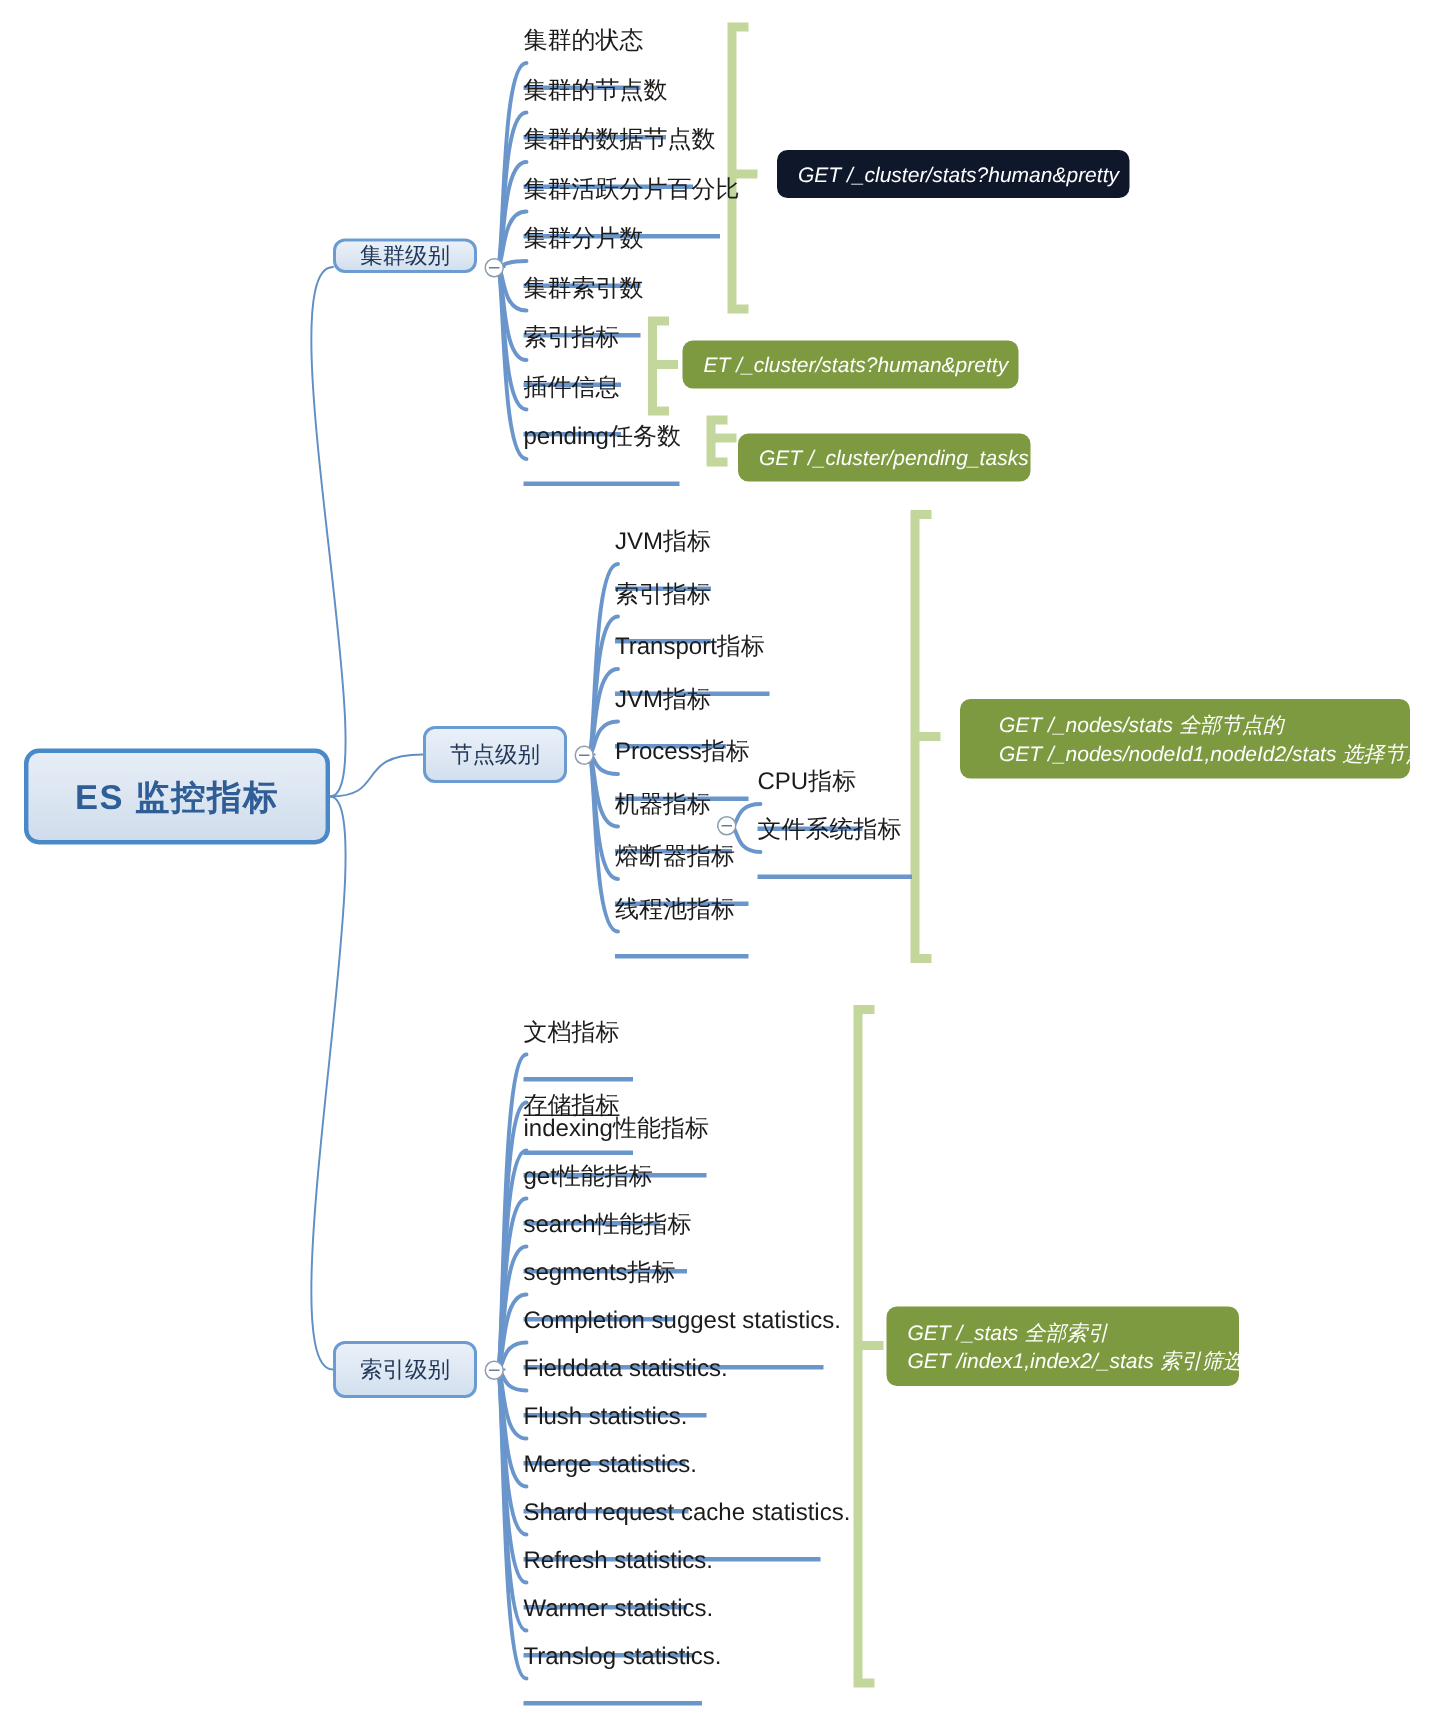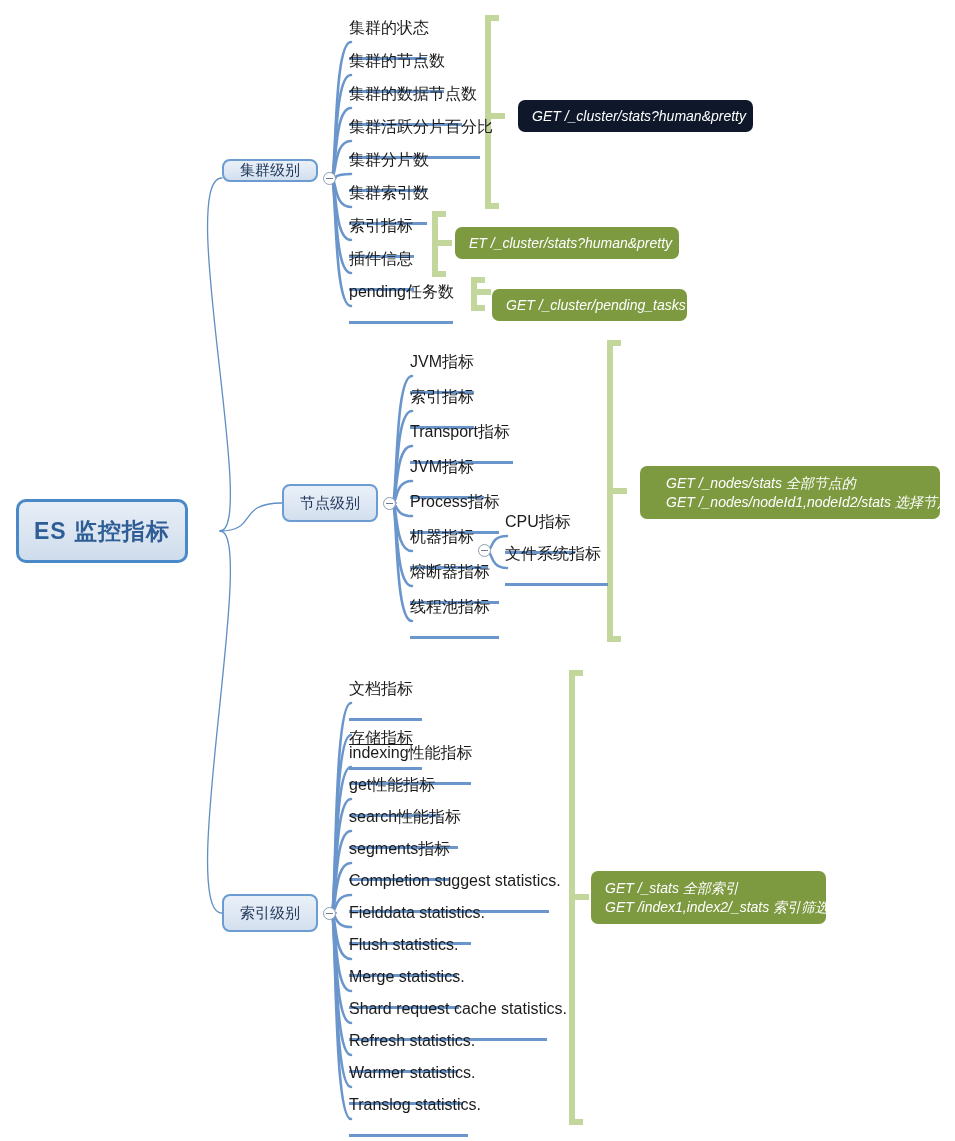--- a/index.html
+++ b/index.html
@@ -159,21 +159,21 @@
       <path d="M446,214 L435,214 L435,274 L446,274" fill="none" stroke="#c3d69b" stroke-width="6" stroke-linecap="butt"></path>
       <path d="M435,243 L452,243" fill="none" stroke="#c3d69b" stroke-width="6" stroke-linecap="butt"></path>
       <path d="M485,280 L474,280 L474,308 L485,308" fill="none" stroke="#c3d69b" stroke-width="6" stroke-linecap="butt"></path>
       <path d="M474,292 L491,292" fill="none" stroke="#c3d69b" stroke-width="6" stroke-linecap="butt"></path>
       <path d="M621,343 L610,343 L610,639 L621,639" fill="none" stroke="#c3d69b" stroke-width="6" stroke-linecap="butt"></path>
       <path d="M610,491 L627,491" fill="none" stroke="#c3d69b" stroke-width="6" stroke-linecap="butt"></path>
       <path d="M583,673 L572,673 L572,1122 L583,1122" fill="none" stroke="#c3d69b" stroke-width="6" stroke-linecap="butt"></path>
       <path d="M572,897 L589,897" fill="none" stroke="#c3d69b" stroke-width="6" stroke-linecap="butt"></path>
     </svg>
 
-  <div class="root-node" id="root-node" style="left: 16px; top: 499px; width: 172px; height: 64px;">ES 监控指标</div>
+  <div class="root-node" id="root-node" style="left: 16px; top: 499px; width: 204px; height: 64px;">ES 监控指标</div>
 
   <div id="dyn-layer">
       <div class="l1-node" style="left: 222px; top: 159px; width: 96px; height: 23px;">集群级别</div>
       <div class="toggle" style="left: 323px; top: 171.5px;"></div>
       <div class="l1-node" style="left: 282px; top: 484px; width: 96px; height: 38px;">节点级别</div>
       <div class="toggle" style="left: 383px; top: 496.5px;"></div>
       <div class="l1-node" style="left: 222px; top: 894px; width: 96px; height: 38px;">索引级别</div>
       <div class="toggle" style="left: 323px; top: 906.5px;"></div>
       <div class="leaf" style="left: 349px; top: 18px; width: 78px; border-bottom-color: rgb(106, 150, 204);">集群的状态</div>
       <div class="leaf" style="left: 349px; top: 51px; width: 95px; border-bottom-color: rgb(106, 150, 204);">集群的节点数</div>

